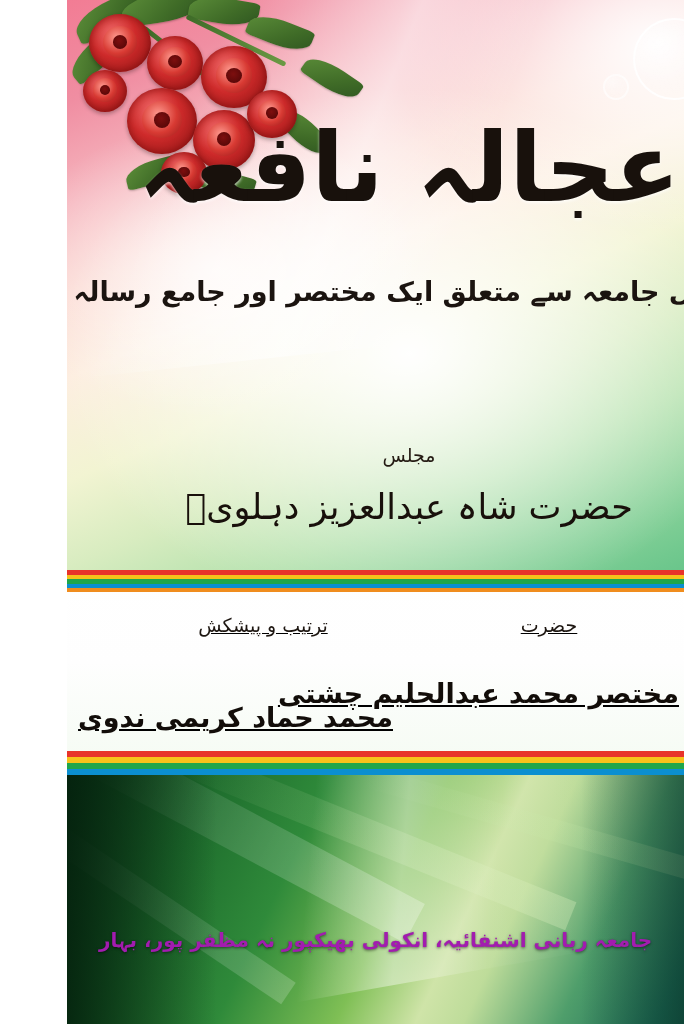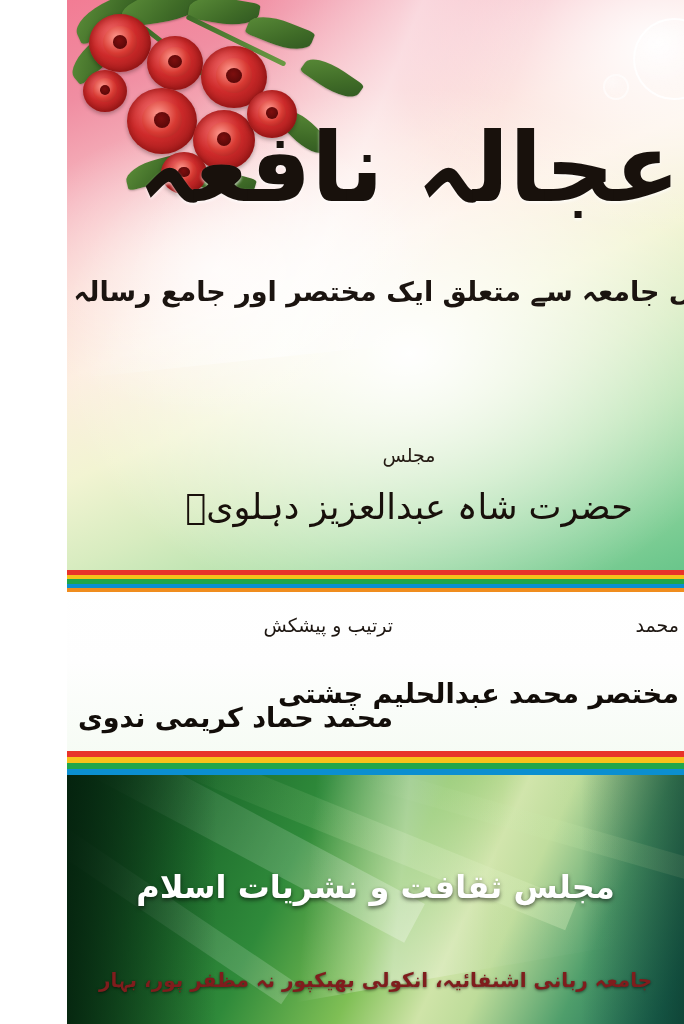--- a/index.html
+++ b/index.html
@@ -187,23 +187,24 @@
   }
   .author {
     top: 487px;
     font-size: 35px;
     font-weight: normal;
     color: #18100b;
   }
 
   .mid-col {
     position: absolute;
-    text-align: right;
+    text-align: center;
     direction: rtl;
     white-space: nowrap;
+    text-decoration: underline;
   }
   .mid-label { font-size: 19px; color: #1d1611; }
   .mid-name  { font-size: 27px; color: #120d09; font-weight: bold; }
 
   .pub1 {
     top: 812px;
     font-size: 25px;
     font-weight: bold;
     color: #ffffff;
     text-shadow: 0 1px 3px rgba(0,0,0,0.55);
@@ -212,23 +213,22 @@
     top: 868px;
     font-size: 32px;
     font-weight: bold;
     color: #ffffff;
     text-shadow: 0 2px 4px rgba(0,0,0,0.6);
   }
   .pub3 {
     top: 928px;
     font-size: 20px;
     font-weight: bold;
-    color: #7f1d1d;
+    color: #a21caf;
     text-shadow: 0 1px 3px rgba(0,0,0,0.55);
-    margin-top: 40px;
   }
 </style>
 </head>
 <body>
 
 <div class="page">
 
   <div class="panel-top">
     <div class="sheen"></div>
     <div class="glow-left"></div>
@@ -272,21 +272,21 @@
   <div class="panel-mid">
     <div class="stripes-top">
       <div class="s" style="top:0px;  height:5px; background:#e8332a;"></div>
       <div class="s" style="top:5px;  height:4px; background:#f6c21a;"></div>
       <div class="s" style="top:9px;  height:5px; background:#1fa64a;"></div>
       <div class="s" style="top:14px; height:4px; background:#0b8fd0;"></div>
       <div class="s" style="top:18px; height:4px; background:#f08d1e;"></div>
     </div>
 
     <div class="mid-col" style="right:72px; top:44px; width:260px;">
-      <div class="mid-label">محمد</div>
+      <div class="mid-label">حضرت</div>
       <div class="mid-name" style="margin-top:42px;">مختصر محمد عبدالحلیم چشتی</div>
     </div>
 
     <div class="mid-col" style="left:66px; top:44px; width:260px;">
       <div class="mid-label">ترتیب و پیشکش</div>
       <div class="mid-name" style="margin-top:66px;">محمد حماد کریمی ندوی</div>
     </div>
 
     <div class="stripes-bottom">
       <div class="s" style="bottom:0px;  height:6px; background:#0b8fd0;"></div>
@@ -299,16 +299,15 @@
   <div class="panel-bot">
     <div class="ray" style="left:40px; top:-40px; width:360px; height:44px; background:linear-gradient(90deg, rgba(255,255,255,0.0), rgba(255,255,255,0.5)); transform:rotate(28deg);"></div>
     <div class="ray" style="left:120px; top:-30px; width:420px; height:30px; background:linear-gradient(90deg, rgba(160,220,140,0.0), rgba(220,240,190,0.6)); transform:rotate(22deg);"></div>
     <div class="ray" style="left:-20px; top:40px; width:300px; height:26px; background:linear-gradient(90deg, rgba(255,255,255,0.0), rgba(255,255,255,0.35)); transform:rotate(34deg);"></div>
     <div class="ray" style="left:300px; top:-10px; width:420px; height:22px; background:linear-gradient(90deg, rgba(255,255,255,0.0), rgba(200,235,170,0.5)); transform:rotate(16deg);"></div>
     <div class="bot-sheen"></div>
     <div class="bot-dark-l"></div>
     <div class="bot-dark-r"></div>
   </div>
 
-  <div class="txt pub2">مجلس ثقافت و نشریات اسلام</div>
   <div class="txt pub3">جامعہ ربانی اشنفائیہ، انکولی بھیکپور نہ مظفر پور، بہار</div>
 
 </div>
 
 </body></html>

